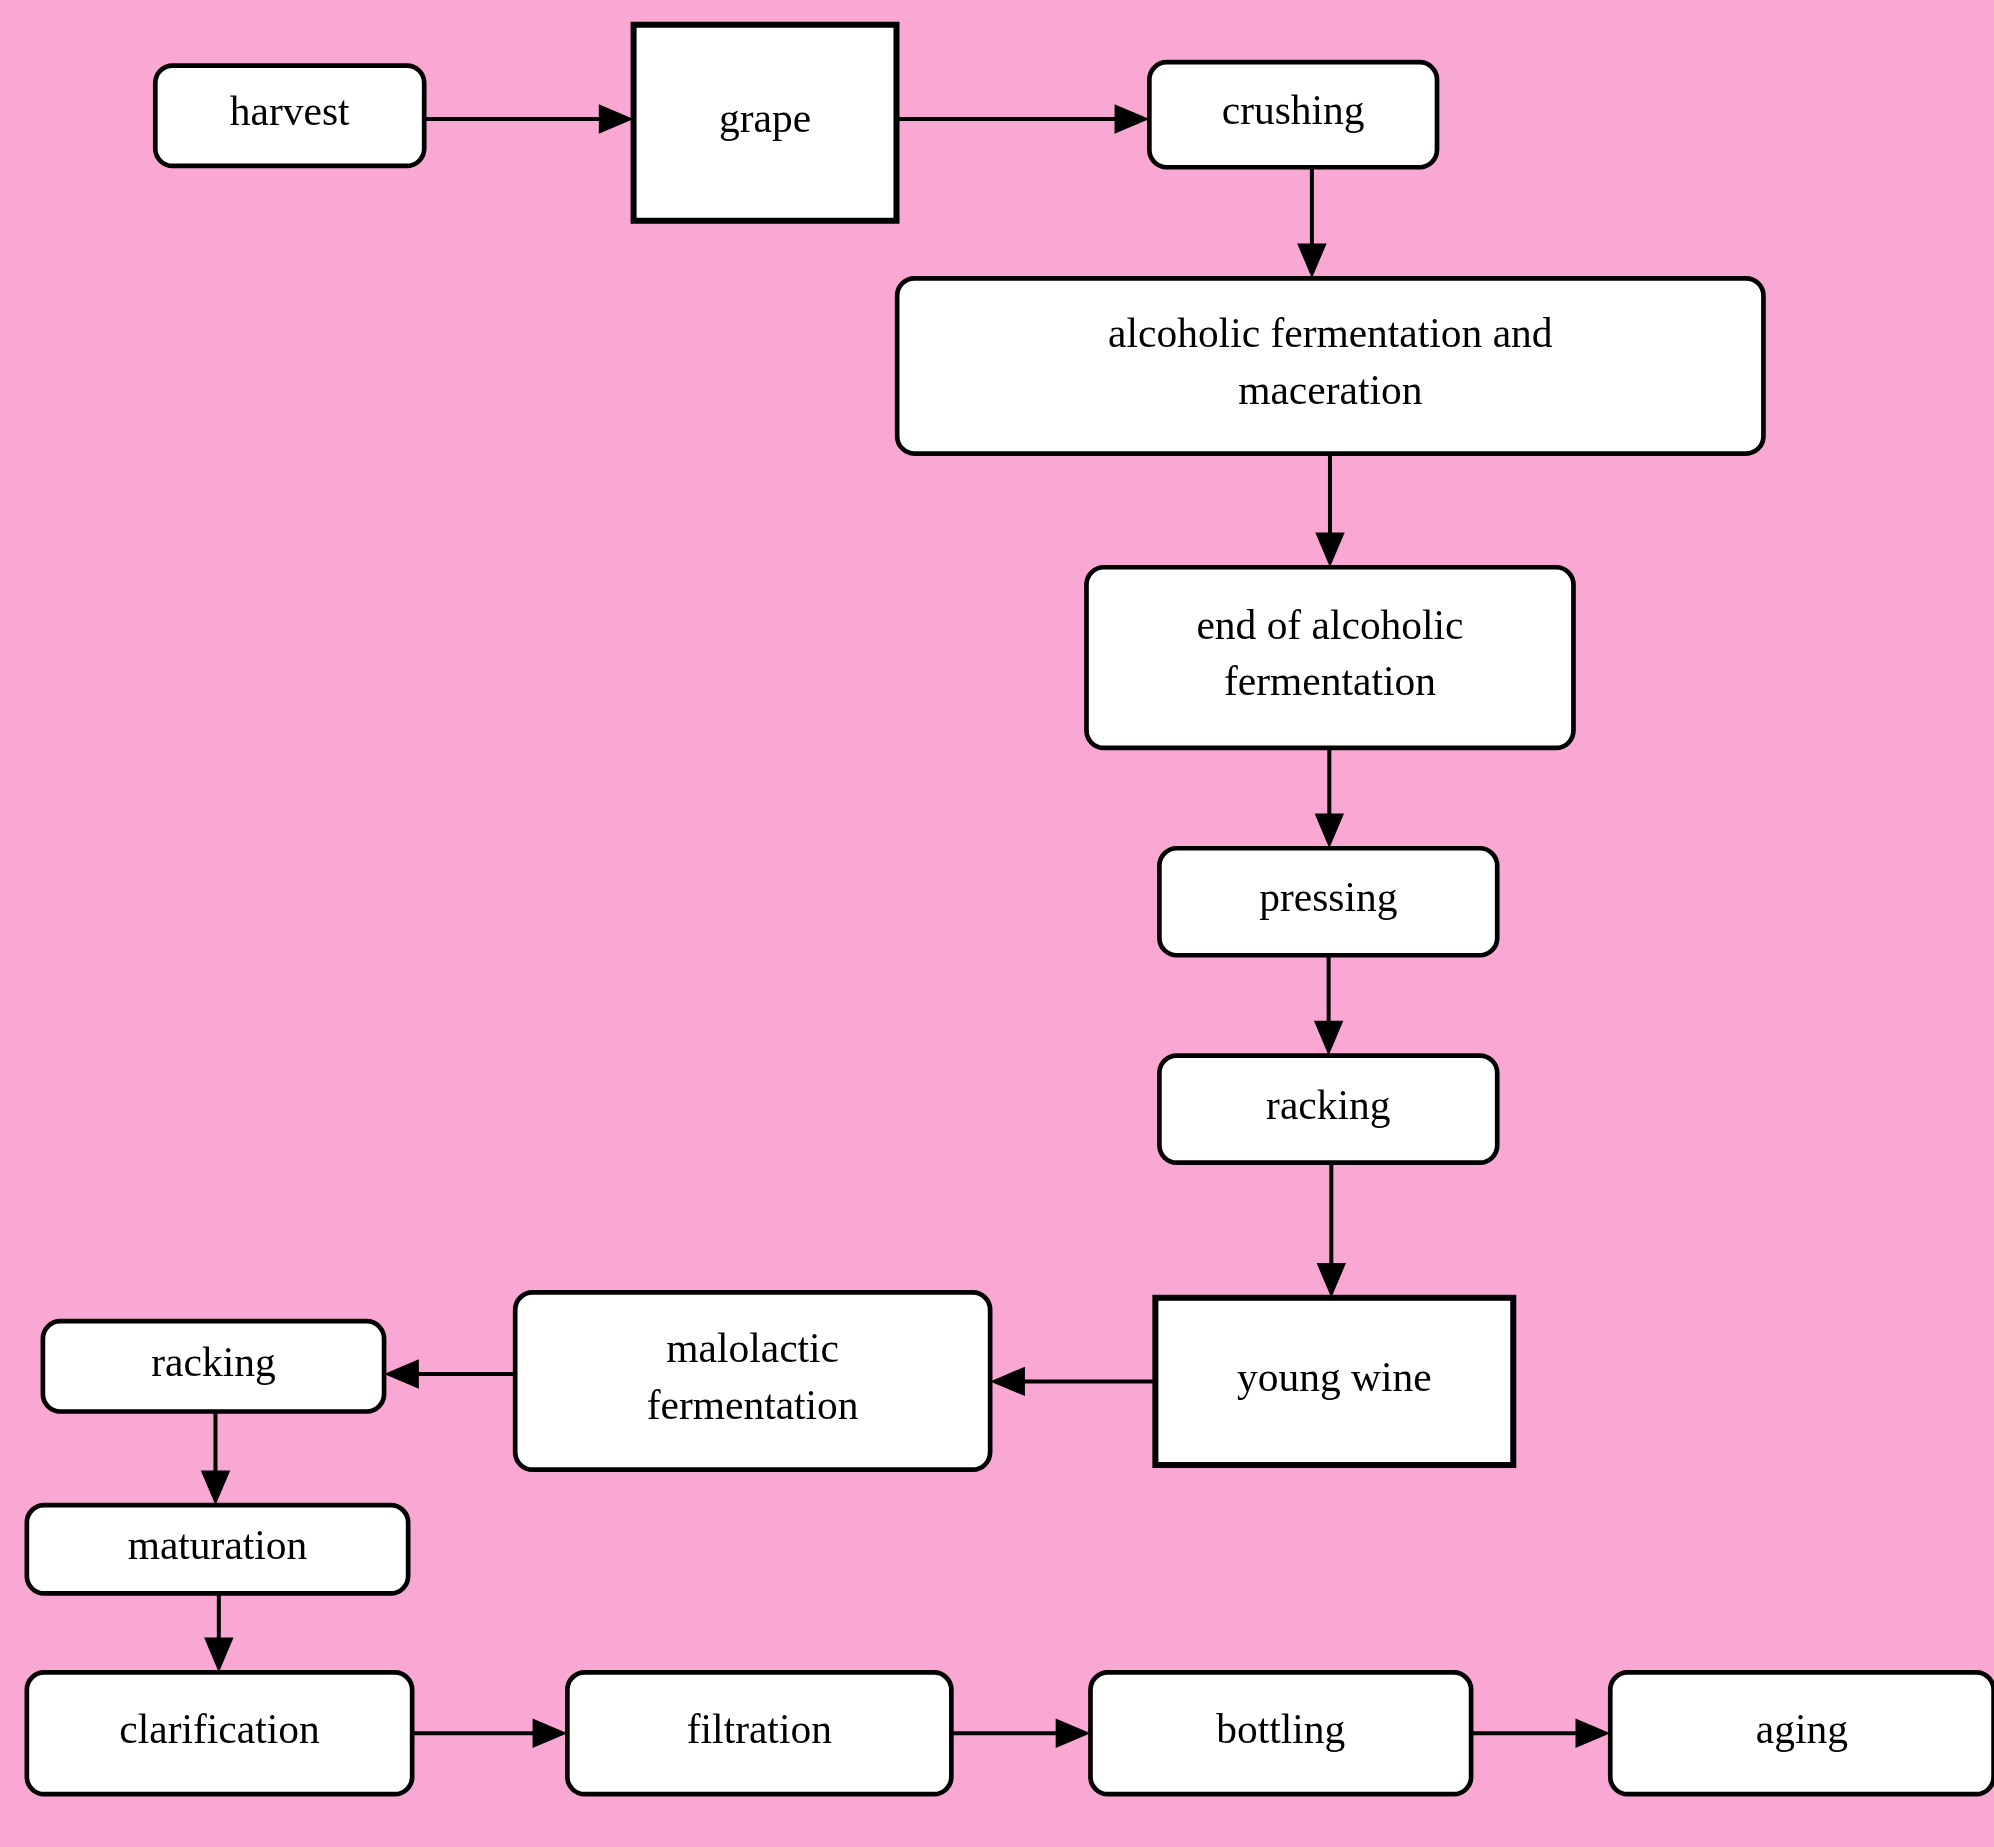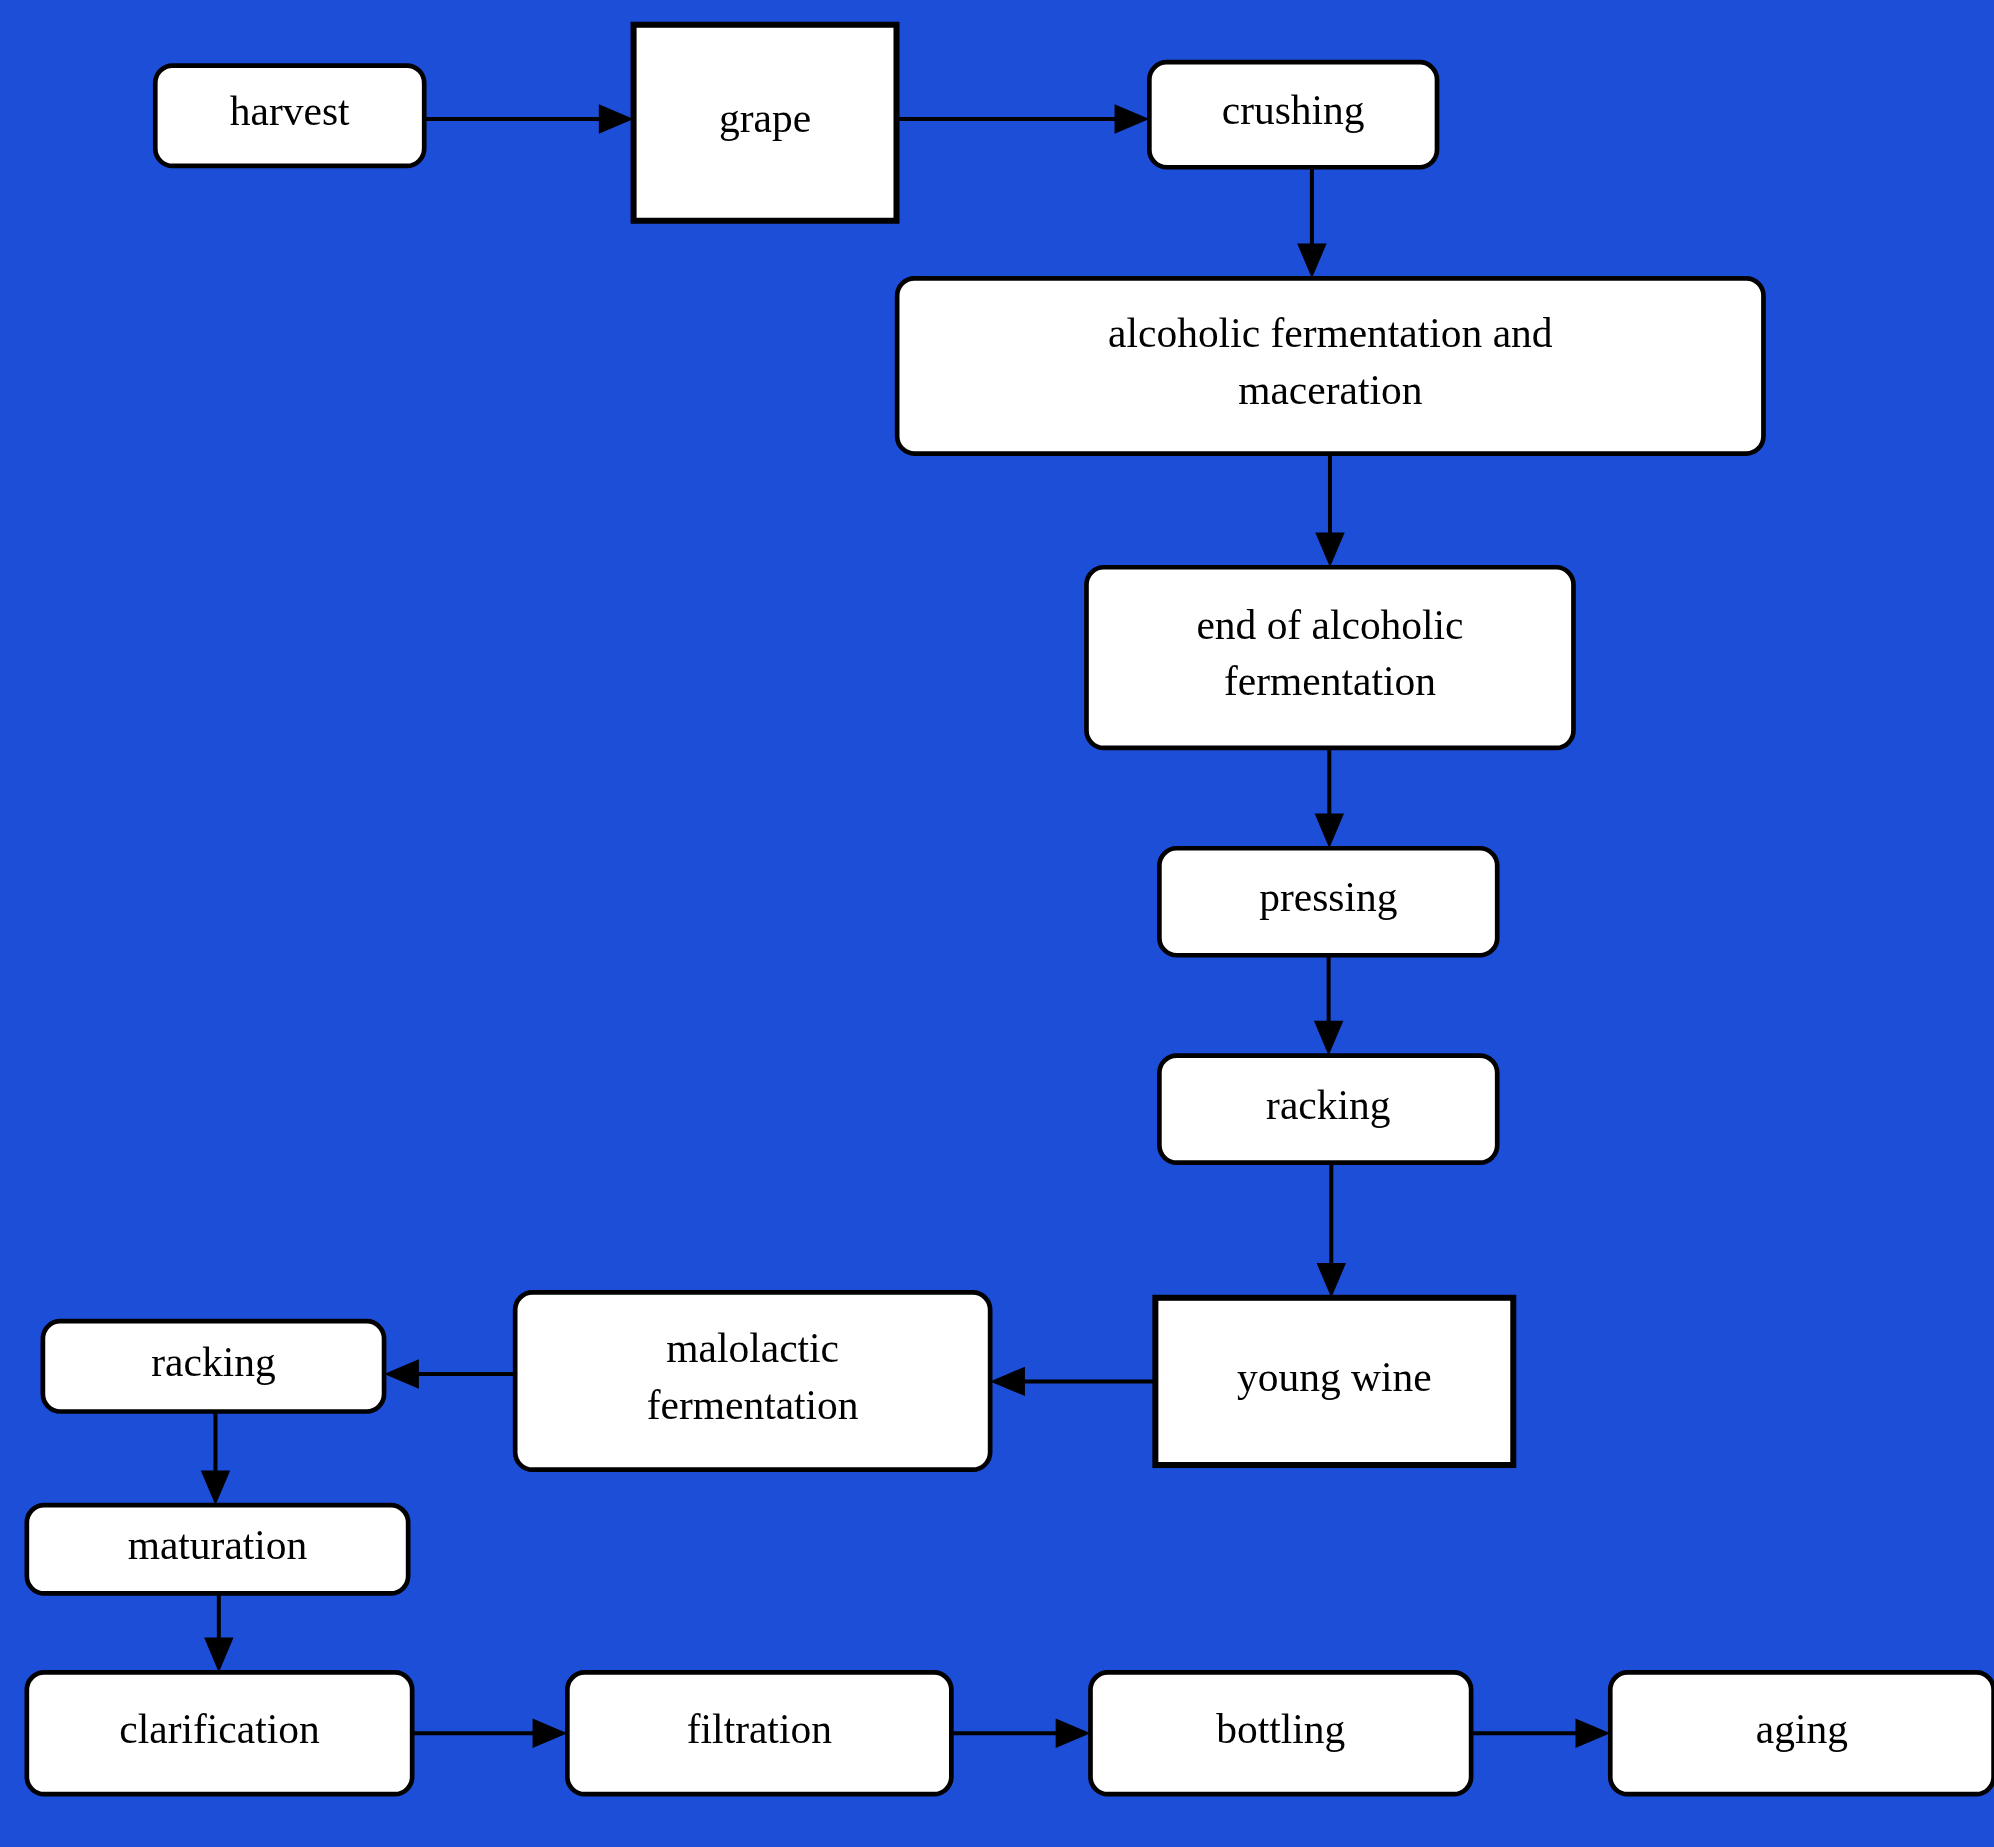--- a/index.html
+++ b/index.html
@@ -8,21 +8,21 @@
     padding: 0;
     background: #ffffff;
   }
   body {
     font-family: "Liberation Serif", "DejaVu Serif", serif;
   }
   #diagram-root {
     position: relative;
     width: 1995px;
     height: 1847px;
-    background: #1d4ed8;
+    background: #f9a8d4;
     overflow: hidden;
   }
   #flow-svg {
     position: absolute;
     top: 0;
     left: 0;
     width: 1995px;
     height: 1847px;
     display: block;
   }

